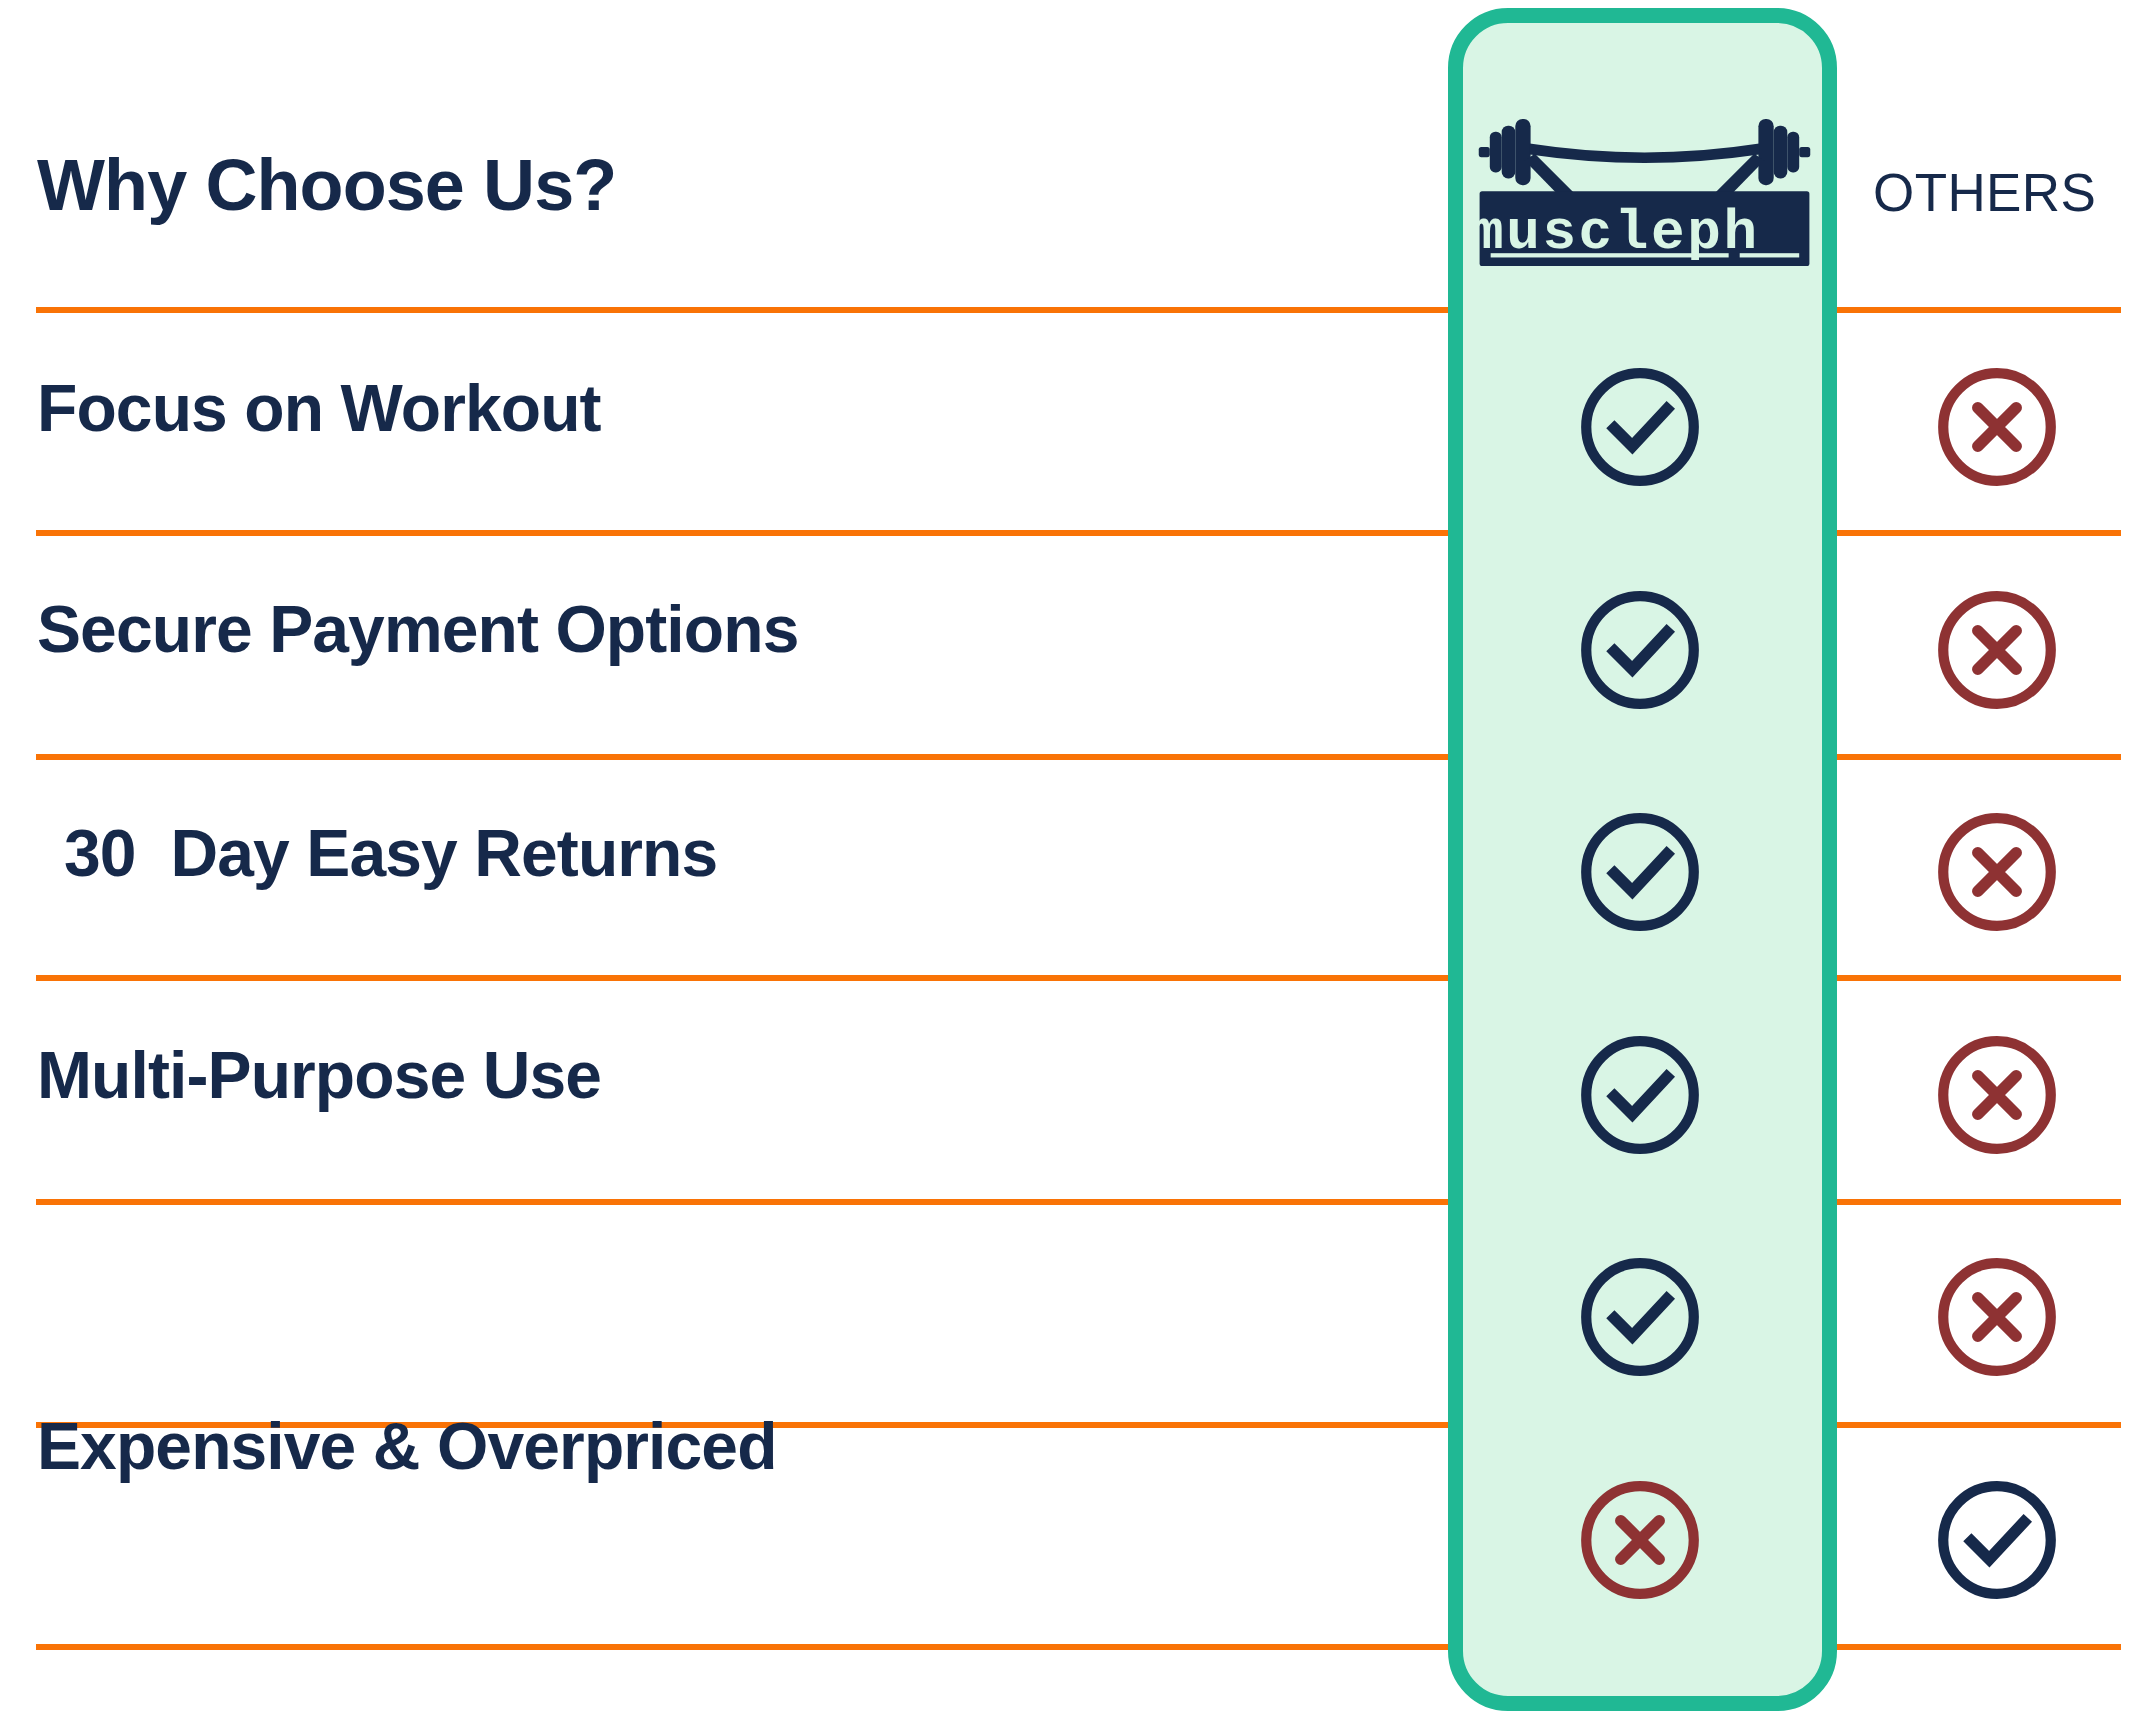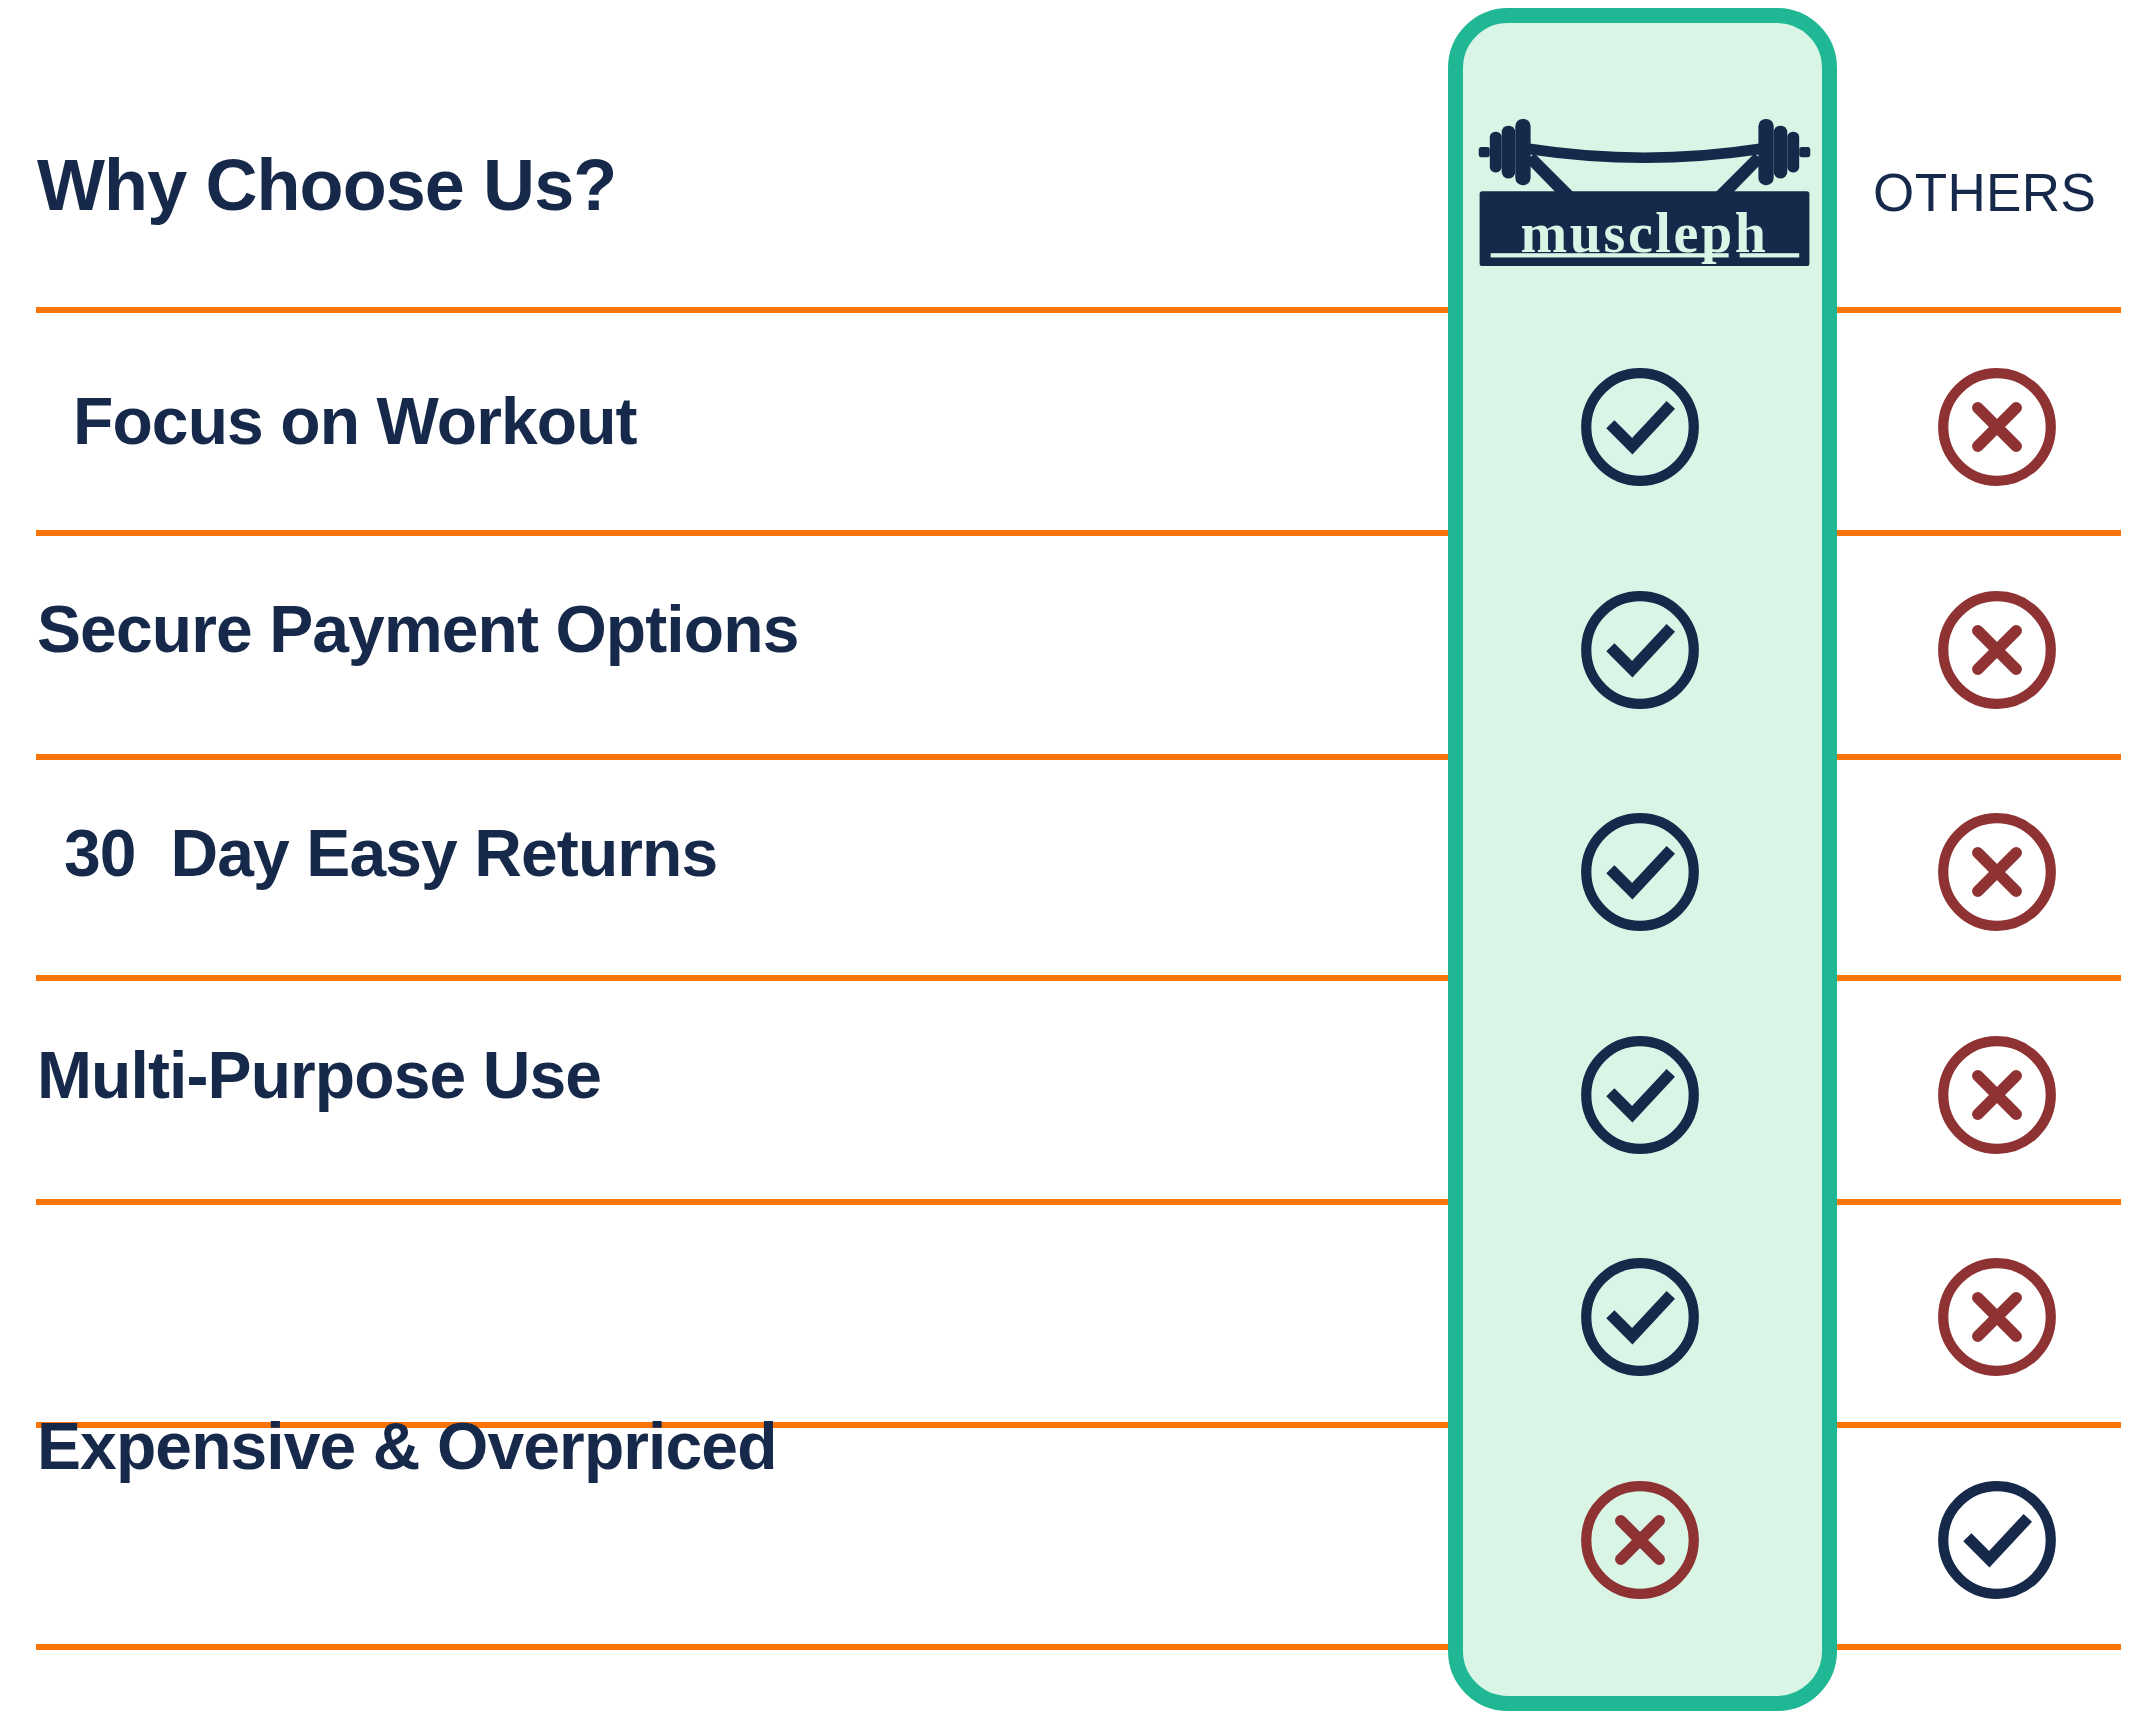--- a/index.html
+++ b/index.html
@@ -98,22 +98,21 @@
     width: 349px;
     height: 170px;
     z-index: 5;
   }
   .brand-logo svg { display: block; width: 100%; height: 100%; }
 
   .logo-wordmark {
     position: absolute;
     left: 0; right: 0;
     bottom: 16px;
-    text-align: center;
-    font-family: Liberation Serif, serif;
+    font-family: Liberation Mono, monospace;
     font-weight: 700;
     font-size: 56px;
     letter-spacing: 2.6px;
     color: #d9f5e5;
     line-height: 1;
     z-index: 6;
     pointer-events: none;
   }
 </style>
 </head>
@@ -163,21 +162,21 @@
       <rect x="48" y="344" width="560" height="10" fill="#d9f5e5"></rect>
       <rect x="634" y="344" width="140" height="10" fill="#d9f5e5"></rect>
     </svg>
     <div class="logo-wordmark">muscleph</div>
   </div>
 
   <div class="others-header" style="left:1873px; top:166px;">OTHERS</div>
 
   <div class="page-title" style="top:149px;">Why Choose Us?</div>
 
-  <div class="feature-label" style="top:388px;margin-left:36px;">Focus on Workout</div>
+  <div class="feature-label" style="top:375px;">Focus on Workout</div>
   <div class="feature-label" style="top:596px;">Secure Payment Options</div>
   <div class="feature-label" style="top:820px;margin-left:27px;">30  Day Easy Returns</div>
   <div class="feature-label" style="top:1042px;">Multi-Purpose Use</div>
   <div class="feature-label" style="top:1413px;">Expensive &amp; Overpriced</div>
 
   <div class="icon-cell" style="left:1576px; top:363px;">
       <svg viewBox="0 0 100 100" xmlns="http://www.w3.org/2000/svg">
         <circle cx="50" cy="50" r="42" fill="none" stroke="#16294a" stroke-width="8"></circle>
         <path d="M30 51 L44 65 L71 36" fill="none" stroke="#16294a" stroke-width="9" stroke-linecap="square" stroke-linejoin="miter"></path>
       </svg>

